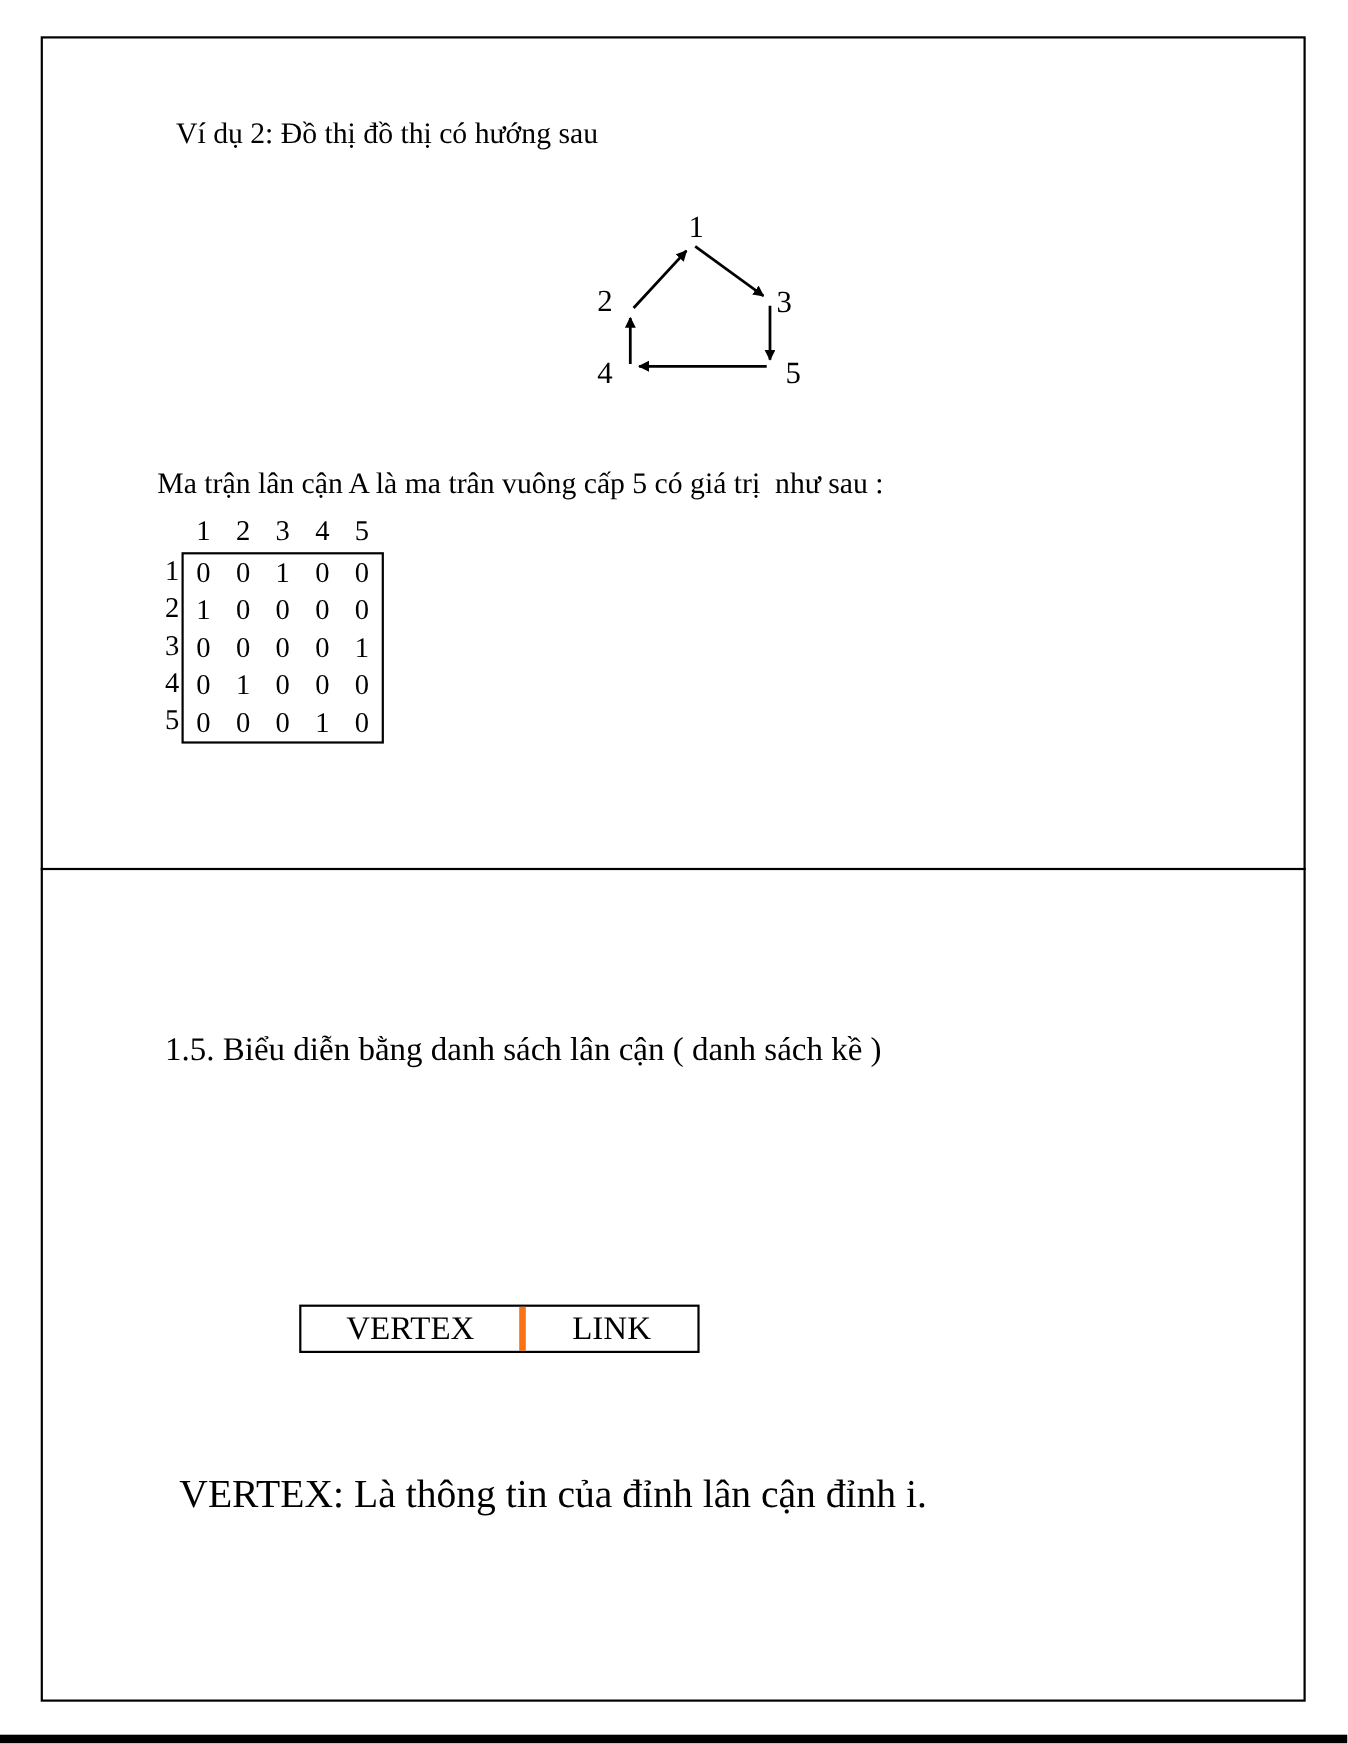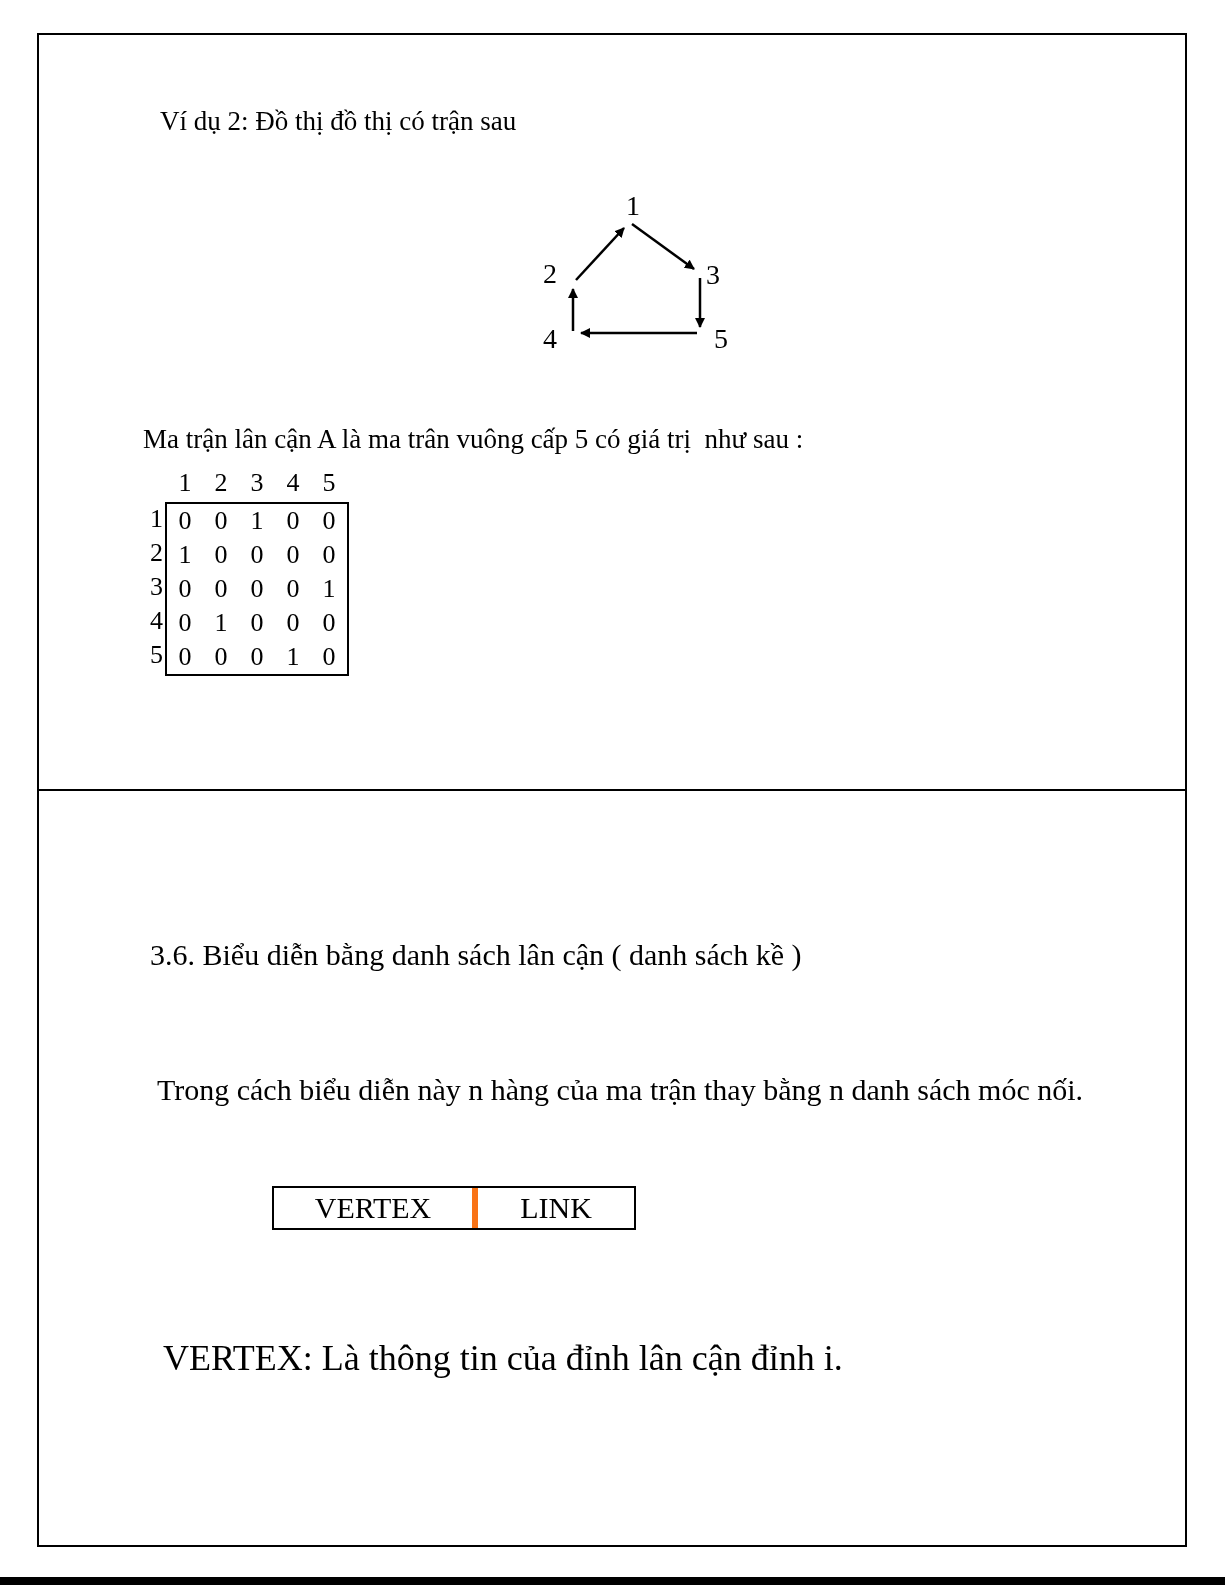--- a/index.html
+++ b/index.html
@@ -158,21 +158,21 @@
   }
   .field-desc .line { display: block; }
 </style>
 </head>
 <body>
 
 <div class="page-frame"></div>
 <div class="section-divider"></div>
 <div class="bottom-edge-bar"></div>
 
-<div class="example-title">Ví dụ 2: Đồ thị đồ thị có trận sau</div>
+<div class="example-title">Ví dụ 2: Đồ thị đồ thị có hướng sau</div>
 
 <svg class="graph-svg" width="210" height="175" viewBox="0 0 210 175" xmlns="http://www.w3.org/2000/svg">
   <defs>
     <marker id="arw" markerWidth="12" markerHeight="12" refX="9" refY="5" orient="auto" markerUnits="userSpaceOnUse">
       <path d="M0,0 L10,5 L0,10 z" fill="#000"></path>
     </marker>
   </defs>
   <line x1="43" y1="94" x2="91" y2="42" marker-end="url(#arw)"></line>
   <line x1="99" y1="38" x2="161" y2="83" marker-end="url(#arw)"></line>
   <line x1="40" y1="145" x2="40" y2="103" marker-end="url(#arw)"></line>
@@ -237,22 +237,21 @@
         <span class="m-cell">0</span>
         <span class="m-cell">0</span>
         <span class="m-cell">1</span>
         <span class="m-cell">0</span>
       </div>
     </div>
   </div>
 </div>
 
 <div class="sec2-text">
-  <span class="line">3.6. Biểu diễn bằng danh sách lân cận ( danh sách kề )</span>
-  <span class="line"> Trong cách biểu diễn này n hàng của ma trận thay bằng n danh sách móc nối.</span>
+  <span class="line">1.5. Biểu diễn bằng danh sách lân cận ( danh sách kề )</span>
   
   
 </div>
 
 <div class="node-table">
   <div class="nt-cell nt-vertex">VERTEX</div>
   <div class="nt-cell nt-link">LINK</div>
 </div>
 
 <div class="field-desc">

